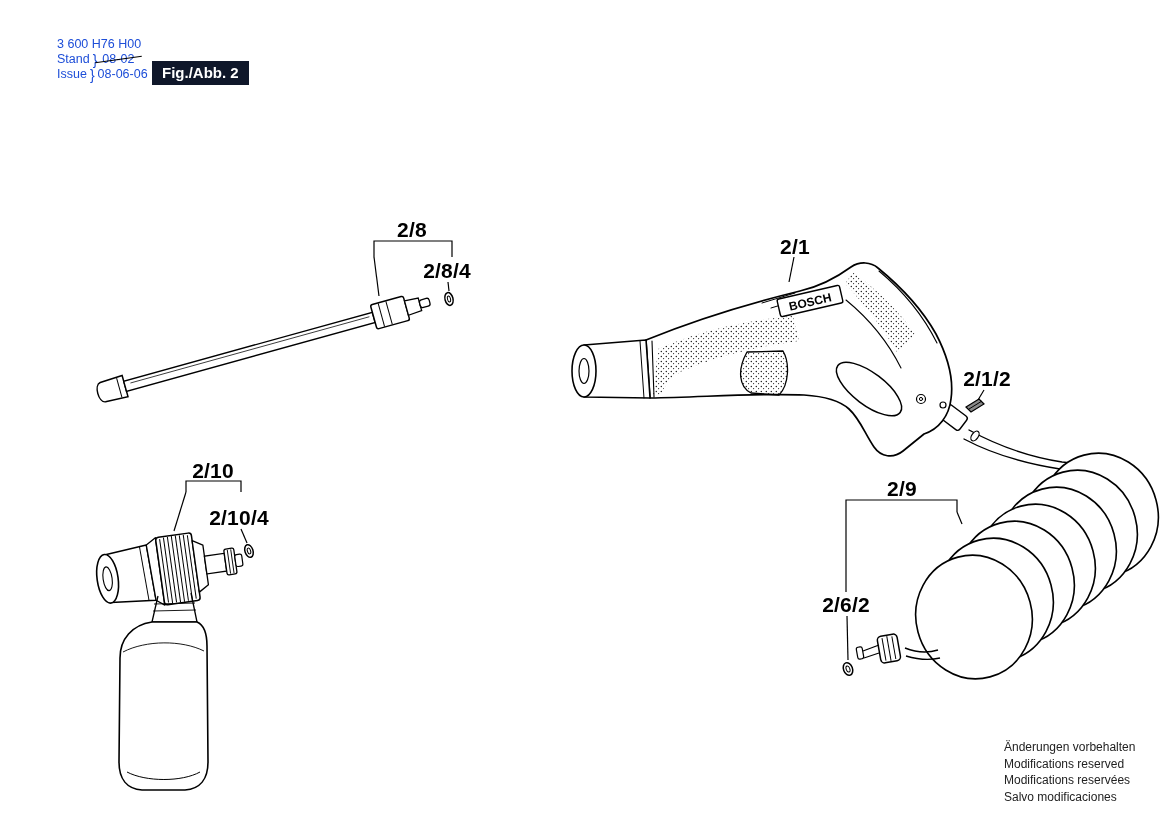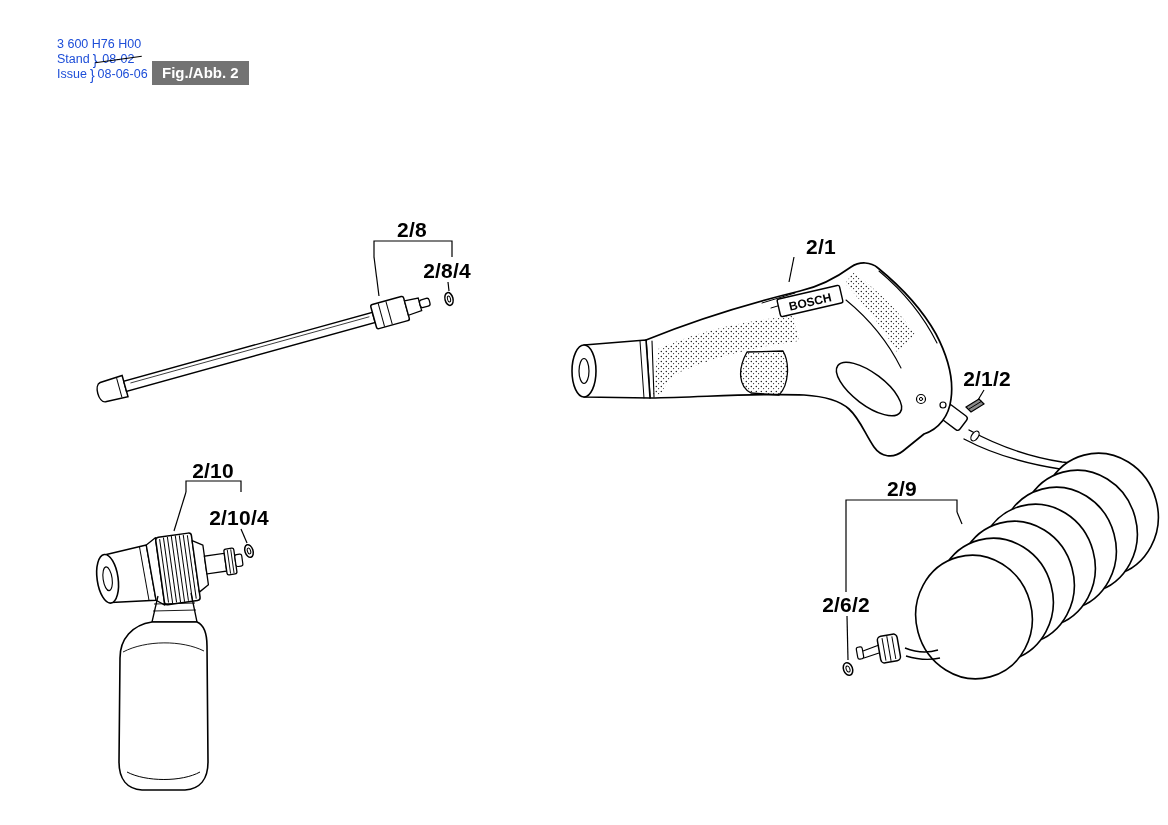--- a/index.html
+++ b/index.html
@@ -30,21 +30,21 @@
   .hdr .row{ display:flex; align-items:center; gap:3px; }
   .hdr .brace{ font-size:14px; line-height:12px; }
   .struck{ position:relative; display:inline-block; padding:0 2px;text-align:center; }
   .struck::after{
     content:""; position:absolute; left:-5px; right:-6px; top:46%;
     border-top:1.4px solid #000; transform:rotate(-8deg);
   }
 
   .figbox{
     position:absolute; left:152px; top:61px;
-    background:#737373; color:#fff;
+    background:#0f172a; color:#fff;
     font-weight:bold; font-size:15px;
     padding:3px 10px 4px 10px;
     white-space:nowrap;
   }
 
   .footer{
     position:absolute; left:1004px; top:739px;
     font-size:12px; line-height:16.5px; color:#222;
     white-space:nowrap;
   }
@@ -228,21 +228,27 @@
     <div class="row">
       <span>Issue</span>
         <span class="brace">}</span>
         <span>08-06-06</span>
     </div>
   </div>
   <div class="figbox">Fig./Abb. 2</div>
 
   <div class="part-label" style="left:412px;top:230px">2/8</div>
   <div class="part-label" style="left:447px;top:271px">2/8/4</div>
-  <div class="part-label" style="left:821px;top:247px">2/1</div>
+  <div class="part-label" style="left:795px;top:247px">2/1</div>
   <div class="part-label" style="left:987px;top:379px">2/1/2</div>
   <div class="part-label" style="left:213px;top:471px">2/10</div>
   <div class="part-label" style="left:239px;top:518px">2/10/4</div>
   <div class="part-label" style="left:902px;top:489px">2/9</div>
   <div class="part-label" style="left:846px;top:605px">2/6/2</div>
 
+  <div class="footer">
+    <div>Änderungen vorbehalten</div>
+    <div>Modifications reserved</div>
+    <div>Modifications reservées</div>
+    <div>Salvo modificaciones</div>
+  </div>
 
 </div>
 
 </body></html>

